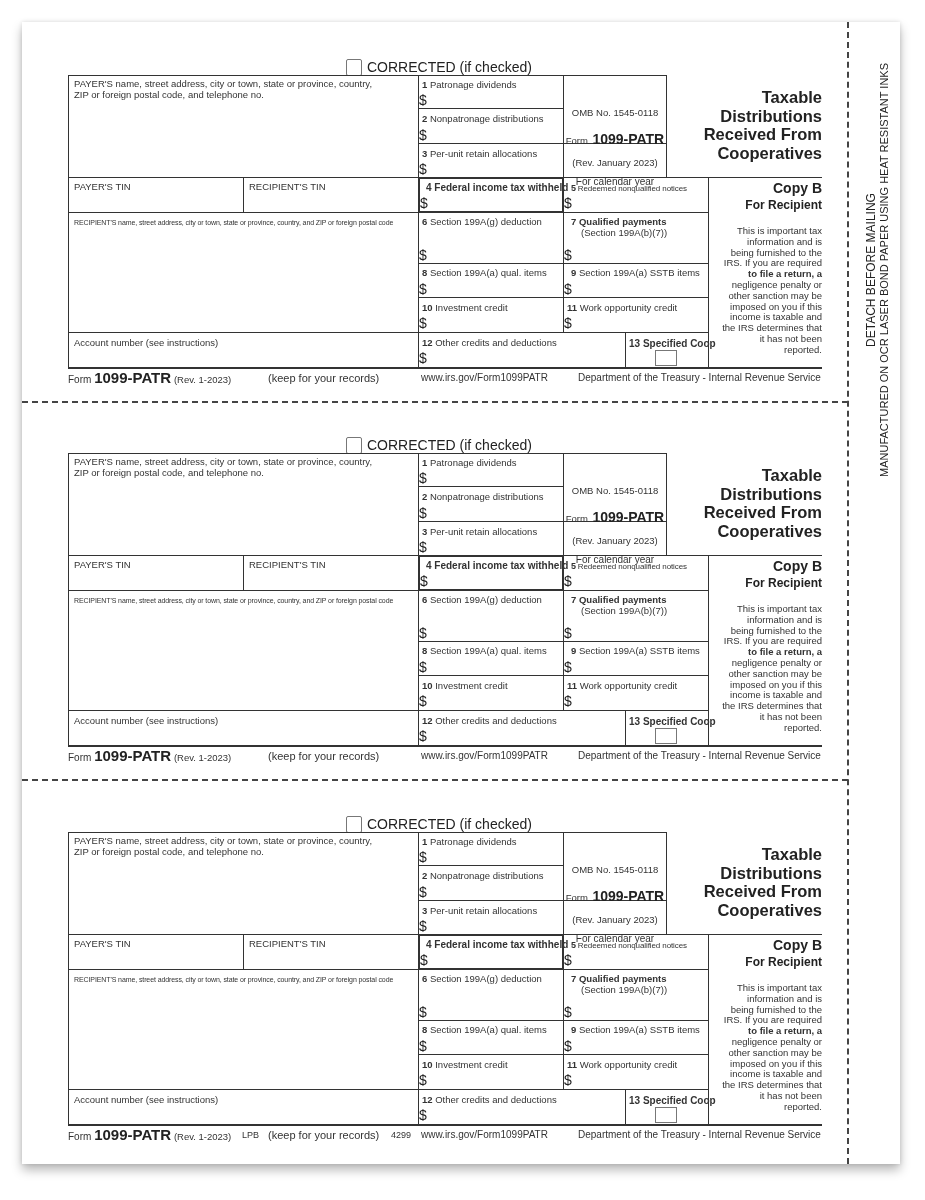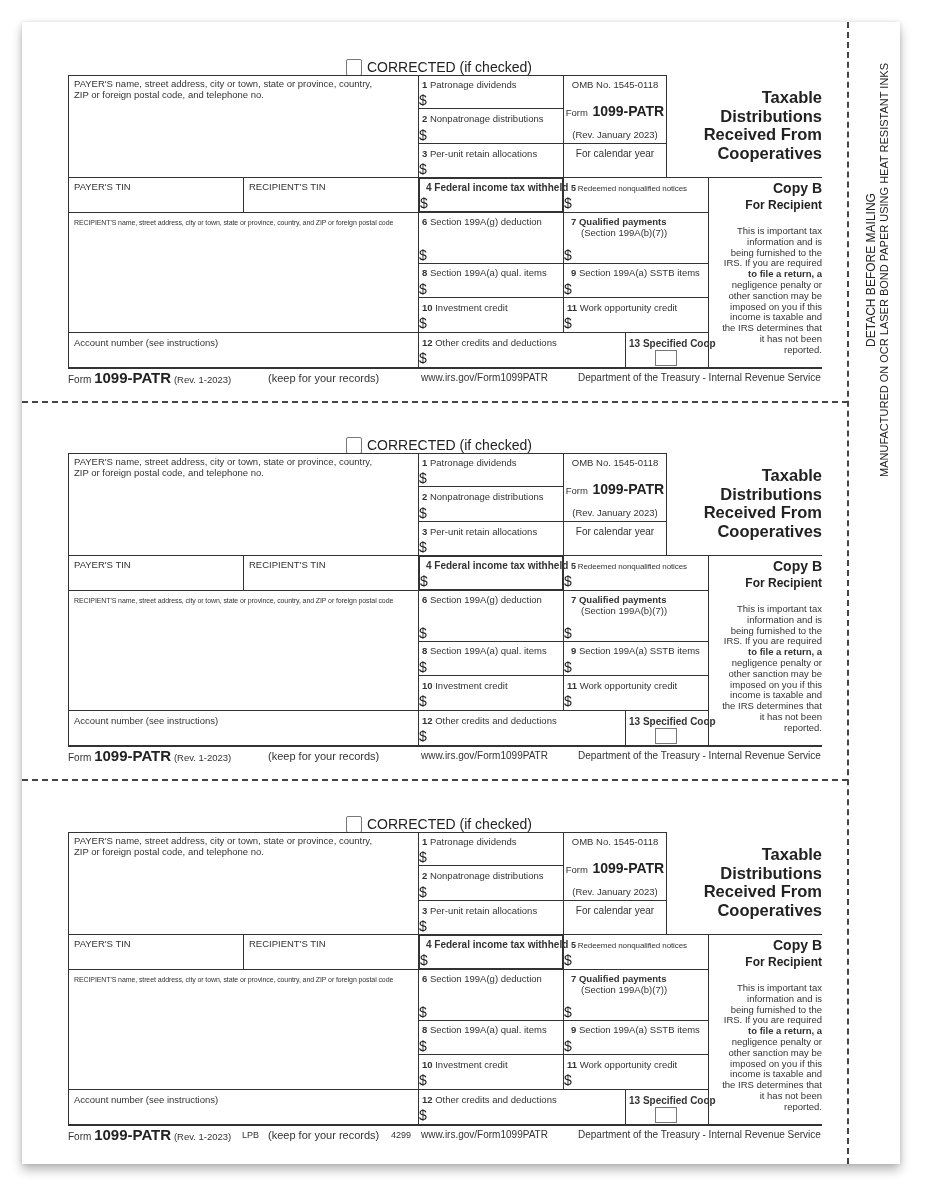--- a/index.html
+++ b/index.html
@@ -48,21 +48,21 @@
   .small8 { font-size: 10px; }
   .title-block {
     position: absolute; text-align: right; font-weight: bold; font-size: 16.5px; line-height: 18.5px; color: #222;
   }
   .copyb { position: absolute; text-align: right; font-weight: bold; color: #222; }
   .notice { position: absolute; text-align: right; font-size: 9.5px; line-height: 10.8px; color: #333; }
   .footer { position: absolute; font-size: 10px; color: #333; white-space: nowrap; }
   .footer .formno { font-size: 15px; font-weight: bold; color: #222; }
   .footer .rev { font-size: 9.5px; }
   .coopbox { position: absolute; width: 20px; height: 14px; border: 1px solid #777; background: #fff; }
-  .omb { position: absolute; text-align: center; color: #333; }
+  .omb { position: absolute; text-align: center; color: #333; margin-top: 28px; }
 </style>
 </head>
 <body>
 
 <div class="sheet"></div>
 <div class="vdash"></div>
 <div class="hdash" style="top:401px;"></div>
 <div class="hdash" style="top:779px;"></div>
 
 <div class="side-text">

